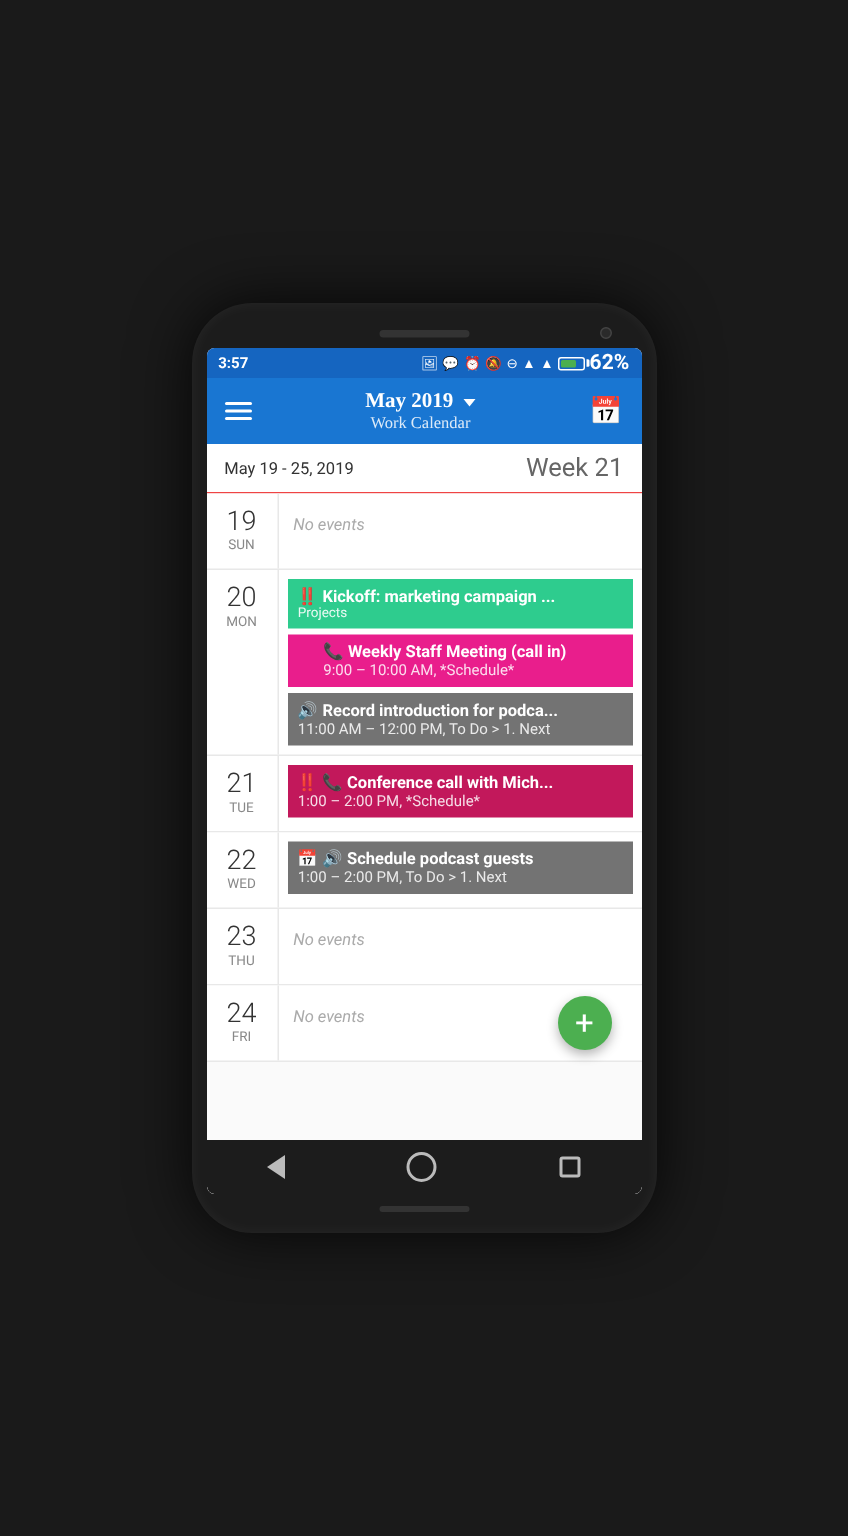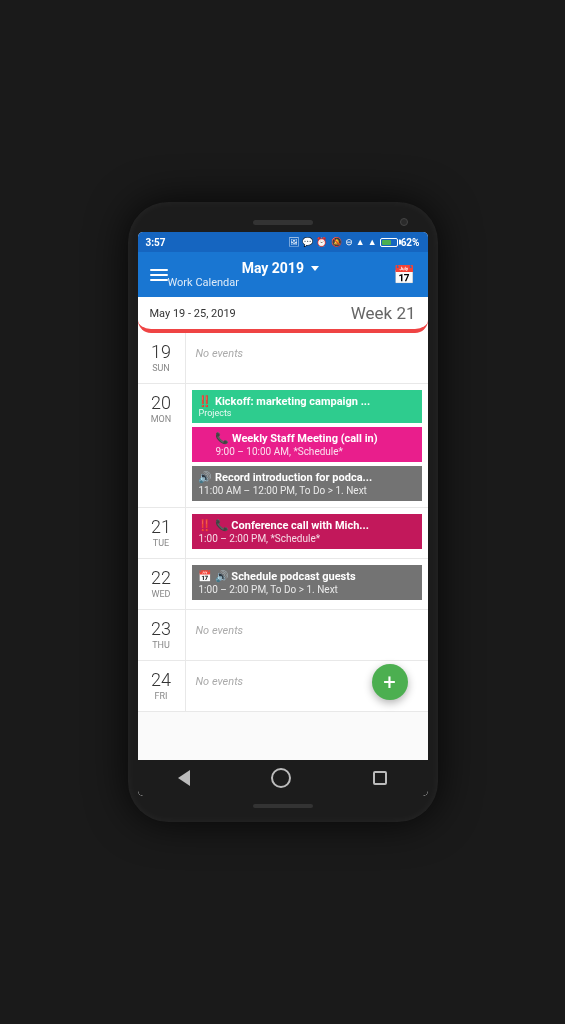--- a/index.html
+++ b/index.html
@@ -77,21 +77,21 @@
       display: flex;
       align-items: center;
       gap: 3px;
     }
     .status-icon {
       color: #fff;
       font-size: 9px;
     }
     .battery-text {
       color: #fff;
-      font-size: 10px;
+      font-size: 14px;
       font-weight: bold;
     }
     .battery-bar {
       display: inline-block;
       width: 18px;
       height: 9px;
       border: 1.5px solid #fff;
       border-radius: 2px;
       position: relative;
     }
@@ -118,22 +118,23 @@
 
     
     .app-header {
       background: #1976D2;
       padding: 8px 12px;
       display: flex;
       align-items: center;
       justify-content: space-between;
     }
     .header-center {
-      text-align: left;
+      text-align: center;
       flex: 1;
+      font-family: Liberation Serif, serif;
     }
     .header-title {
       color: #fff;
       font-size: 14px;
       font-weight: bold;
       display: flex;
       align-items: center;
       justify-content: center;
       gap: 4px;
     }
@@ -158,23 +159,22 @@
       background: #fff;
       border-radius: 1px;
     }
 
     
     .week-header {
       display: flex;
       justify-content: space-between;
       align-items: center;
       padding: 6px 12px;
-      border-bottom: 4px solid #ef4444;
+      border-bottom: 1px solid #ef4444;
       background: #fff;
-      border-radius: 13px;
     }
     .week-range {
       font-size: 11px;
       color: #333;
     }
     .week-number {
       font-size: 17px;
       color: #666;
     }
 

